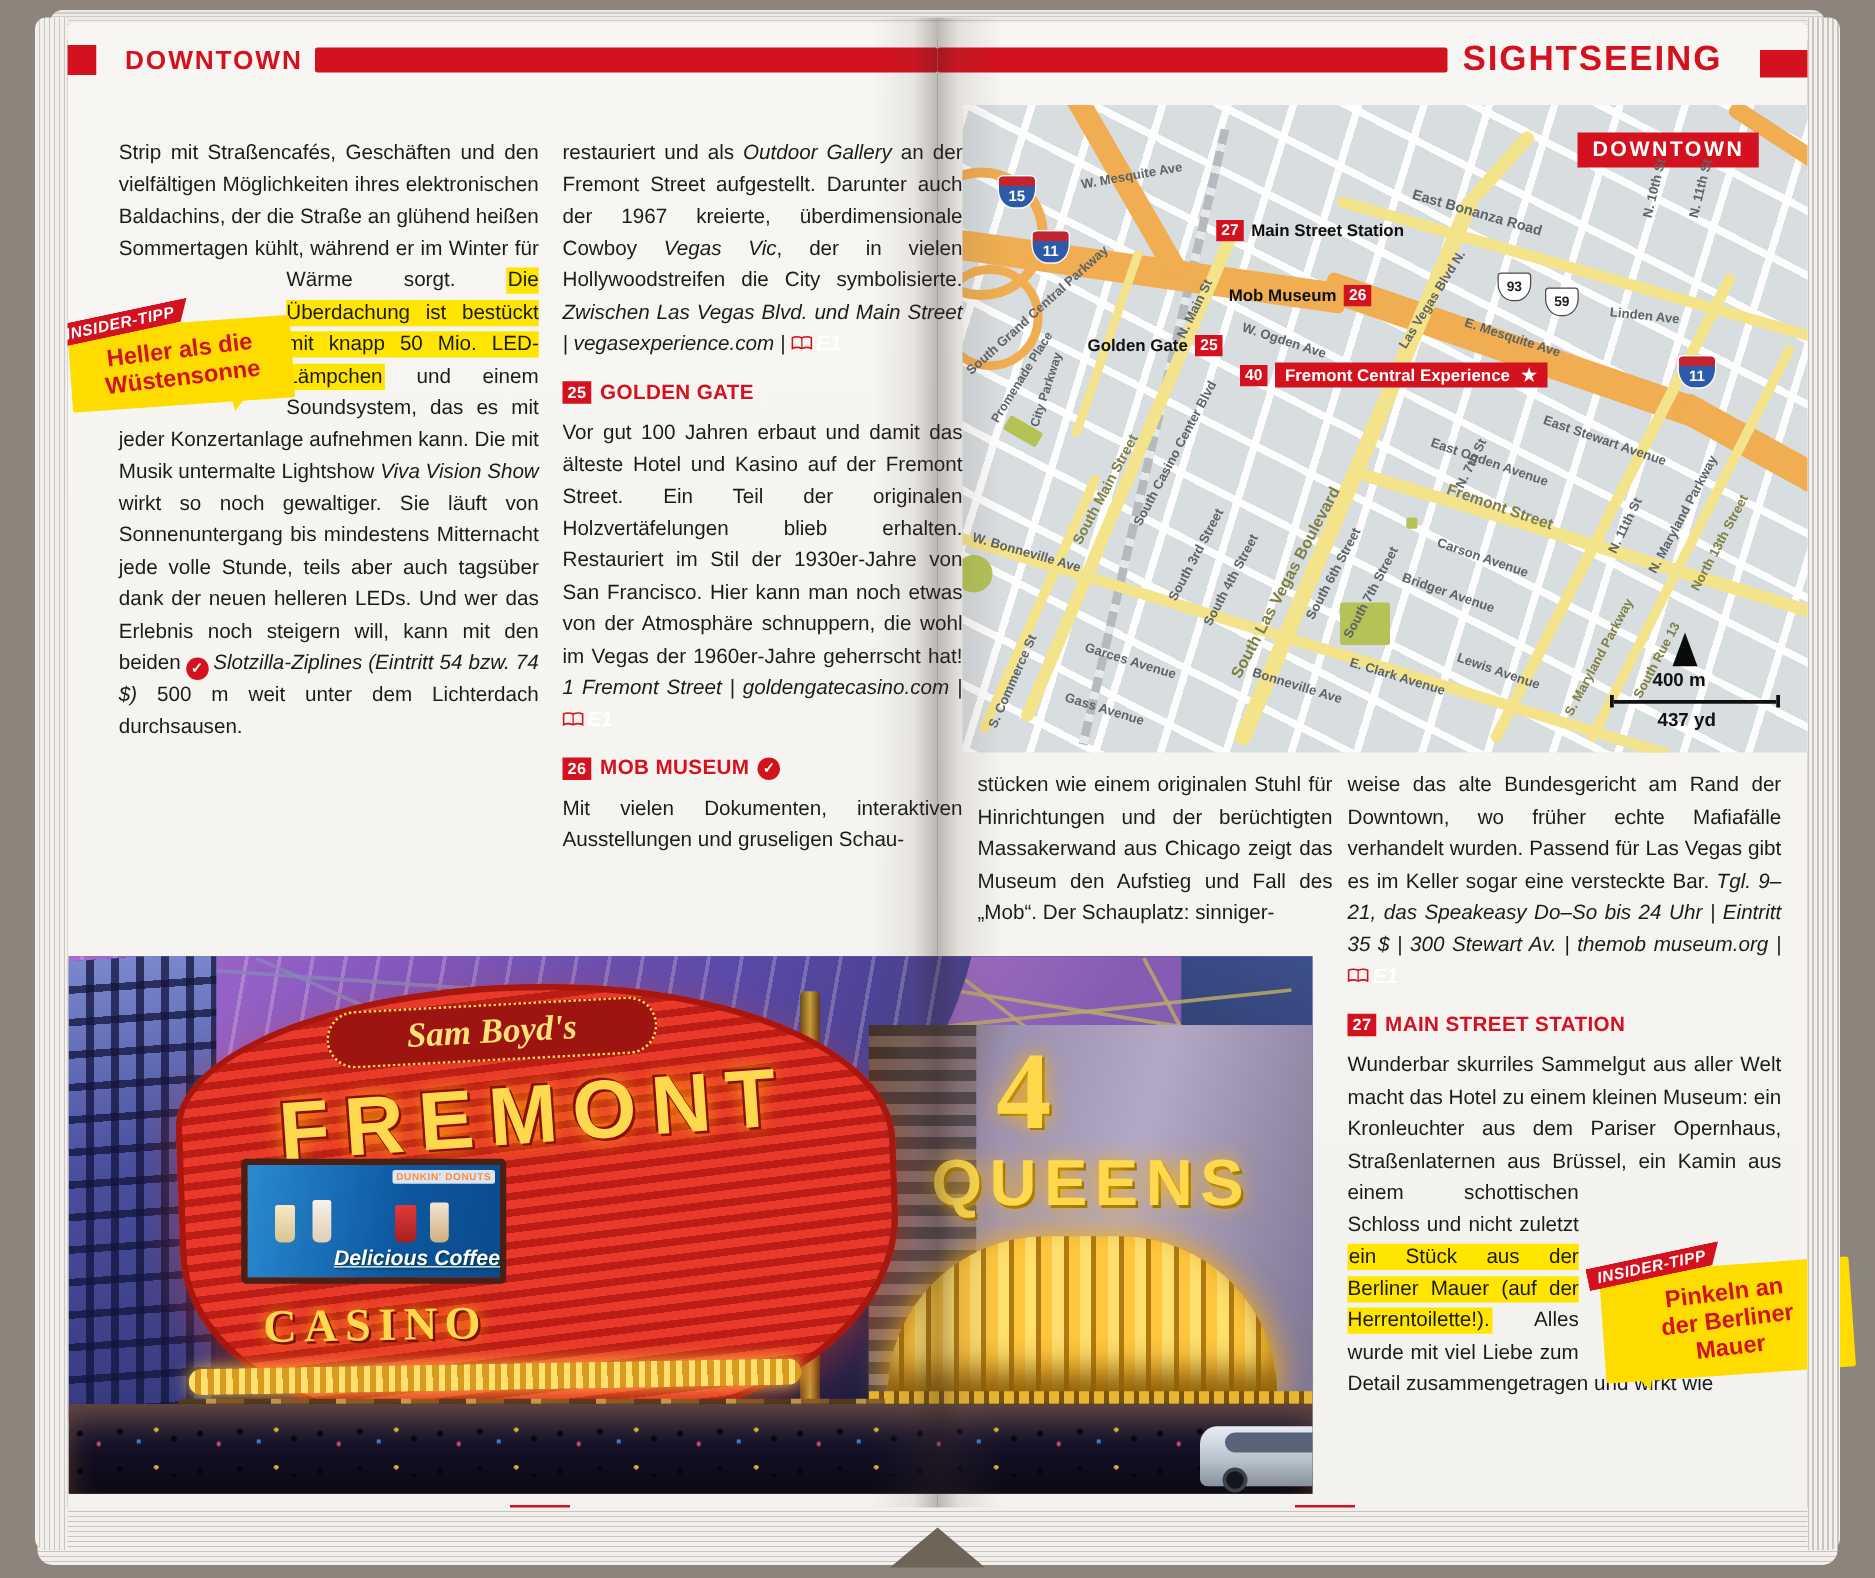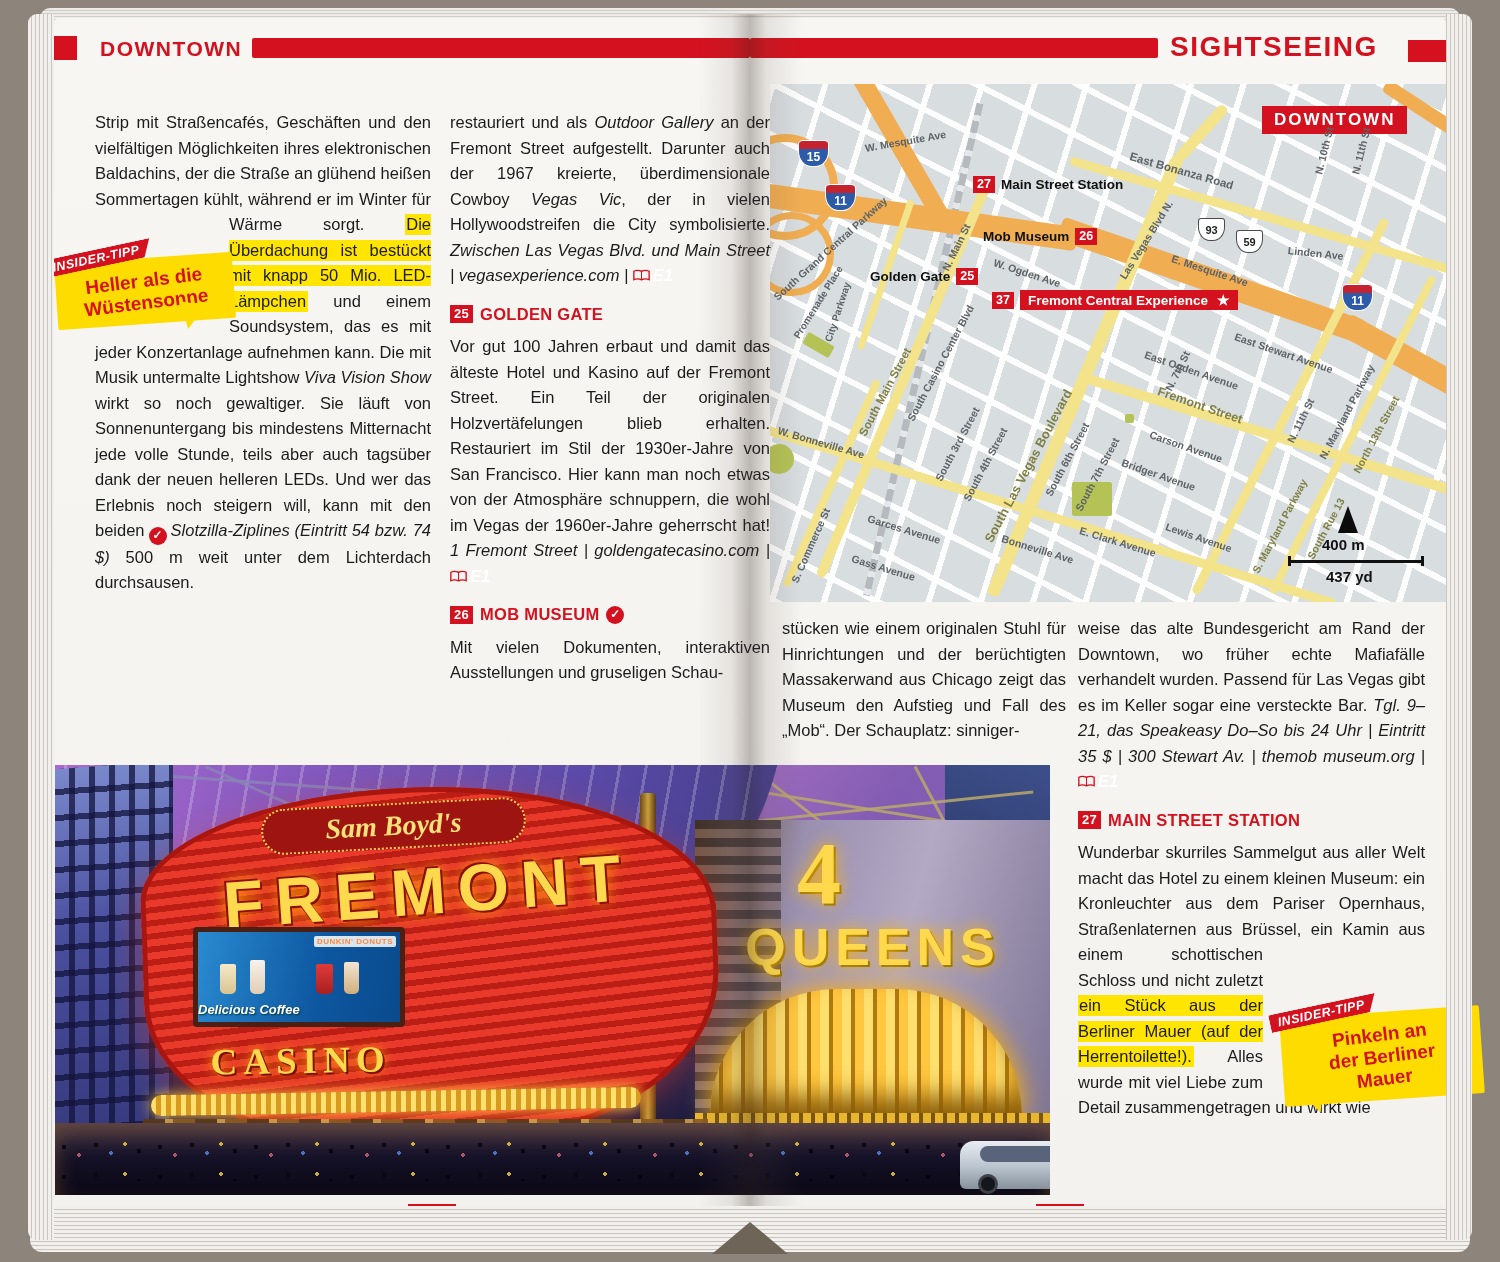--- a/index.html
+++ b/index.html
@@ -82,21 +82,21 @@
      linear-gradient(180deg,#7a88cc 0%,#4a4f9e 45%,#383a7e 100%);}
   .ph-fremont{position:absolute;left:88px;top:22px;width:575px;height:355px;}
   .fs-bg{position:absolute;inset:0;border-radius:48% 52% 42% 40%/30% 38% 46% 42%;transform:rotate(-2deg);
     background:repeating-linear-gradient(175deg,#e8392a 0 7px,#bb1e15 7px 13px);
     box-shadow:inset 0 0 0 5px #a8160f,0 10px 34px rgba(220,60,30,.45);}
   .fs-samboyds{position:absolute;left:118px;top:16px;width:265px;padding:5px 10px;background:#9e1410;border-radius:40px;border:2px dotted #ffd34d;color:#ffe27a;font-size:28px;font-weight:700;font-style:italic;text-align:center;transform:rotate(-3deg);font-family:"Liberation Serif",serif;box-sizing:border-box;}
   .fs-fremont{position:absolute;left:-20px;top:66px;width:610px;text-align:center;font-size:66px;font-weight:800;letter-spacing:12px;color:#ffd94d;transform:rotate(-4deg);
     text-shadow:2px 2px 0 #8c1008,-2px -2px 0 #8c1008,0 0 16px #ffae00;}
   .fs-screen{position:absolute;left:50px;top:140px;width:212px;height:100px;background:linear-gradient(100deg,#2a8ad0 0%,#0d57a0 60%,#0a4a8c 100%);border:5px solid #4a1f14;border-radius:4px;box-sizing:border-box;}
   .scr-brand{position:absolute;right:4px;top:4px;font-size:8px;font-weight:800;color:#ff8a3c;background:rgba(255,255,255,.85);padding:1px 3px;border-radius:2px;letter-spacing:.5px;text-align:center;}
-  .scr-text{position:absolute;bottom:5px;width:100%;text-align:left;color:#fff;font-weight:800;font-style:italic;font-size:13px;text-shadow:1px 1px 2px #033;}
+  .scr-text{position:absolute;bottom:5px;width:100%;text-align:right;color:#fff;font-weight:800;font-style:italic;font-size:17px;text-shadow:1px 1px 2px #033;text-decoration:underline;}
   .cup{position:absolute;bottom:28px;border-radius:2px 2px 5px 5px;}
   .cup1{left:22px;width:16px;height:30px;background:linear-gradient(180deg,#f4e9c8,#d9c490);}
   .cup2{left:52px;width:15px;height:34px;background:linear-gradient(180deg,#f8f2ea,#e0cdb4);}
   .cup3{left:118px;width:17px;height:30px;background:linear-gradient(180deg,#e03a3a,#a81f1f);}
   .cup4{left:146px;width:15px;height:32px;background:linear-gradient(180deg,#f2e6d2,#cfae7e);}
   .fs-casino{position:absolute;left:55px;top:252px;width:205px;text-align:center;font-size:37px;font-weight:700;letter-spacing:6px;color:#ffd94d;font-family:"Liberation Serif",serif;transform:rotate(-1deg);text-shadow:2px 2px 0 #7d0e08,0 0 12px #ffb300;}
   .fs-marquee{position:absolute;left:8px;top:304px;width:490px;height:21px;border-radius:10px;transform:rotate(-1deg);background:repeating-linear-gradient(90deg,#ffdf6e 0 5px,#d89a1f 5px 10px);box-shadow:0 0 14px #ffbf3f;}
   .fs-shops{position:absolute;left:0;top:332px;width:565px;height:44px;opacity:.92;background:repeating-linear-gradient(90deg,#573a18 0 22px,#c99d49 22px 30px,#8a5a20 30px 52px);}
   .ph-pole{position:absolute;left:585px;top:28px;width:16px;height:345px;border-radius:4px;background:linear-gradient(90deg,#6a4c1a,#c9a23c 50%,#5a3c12);}
   .ph-bldg-right{position:absolute;left:640px;top:55px;width:355px;height:322px;background:linear-gradient(105deg,#6b5444 0%,#9a90b0 26%,#b3a9c4 55%,#7d7494 100%);}
@@ -261,21 +261,21 @@
     </div>
     <div class="poi" style="left:213px;top:144px;">
       <span>Mob Museum</span>
       <span class="nb">26</span>
     </div>
     <div class="poi" style="left:100px;top:184px;">
       <span>Golden Gate</span>
       <span class="nb">25</span>
     </div>
     <div class="poi" style="left:222px;top:206px;">
-      <span class="nb">37</span>
+      <span class="nb">40</span>
       <span class="bnr">
           <span>Fremont Central Experience</span>
           <span class="star"></span>
         </span>
     </div>
 
     <div class="narrow-icon" style="left:568px;top:422px;"></div>
     <div class="scale-txt" style="left:552px;top:452px;">400 m</div>
     <div class="scale-line" style="left:518px;top:472px;"></div>
     <div class="scale-txt" style="left:556px;top:484px;">437 yd</div>

